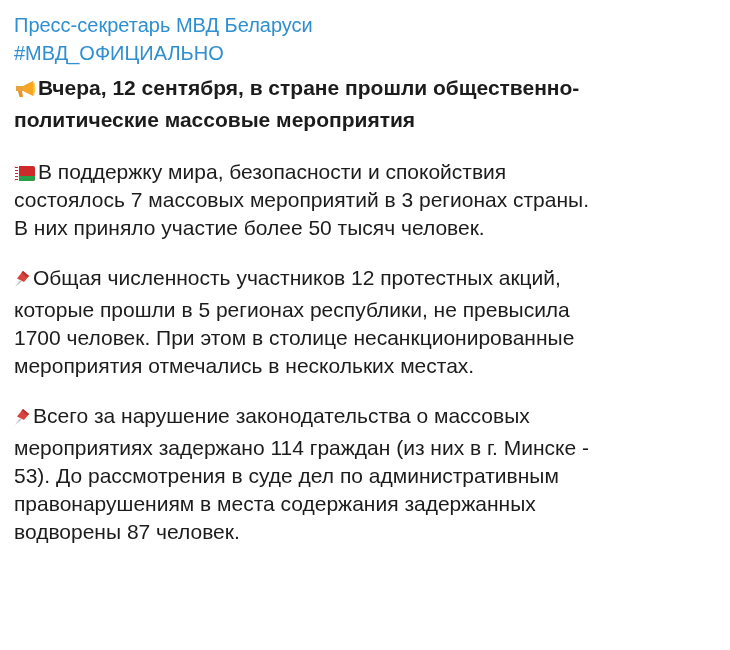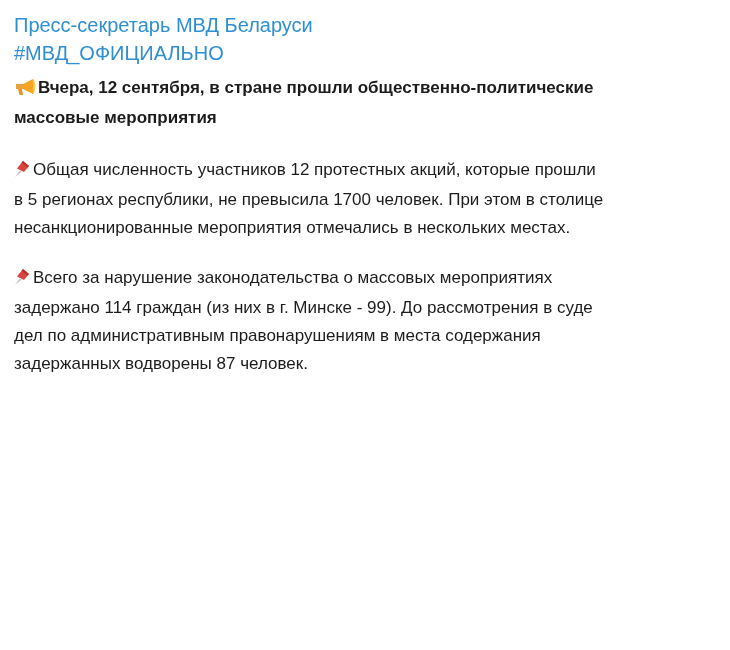--- a/index.html
+++ b/index.html
@@ -27,21 +27,21 @@
     margin: 0 0 2px 0;
   }
   .channel-tag {
     font-size: 20px;
     line-height: 26px;
     color: #2f8fd0;
     font-weight: 400;
     margin: 0 0 4px 0;
   }
   .para {
-    font-size: 17px;
+    font-size: 21px;
     line-height: 28px;
     margin: 8px 0 22px 0;
     color: #1c1c1c;
     word-wrap: break-word;
   }
   .para.headline {
     font-weight: bold;
     margin-bottom: 24px;
   }
   .emoji {
@@ -104,34 +104,41 @@
     <span class="emoji megaphone">
       <svg width="22" height="19" viewBox="0 0 22 19" xmlns="http://www.w3.org/2000/svg">
         <path d="M2 7 L9 7 L19 2 L19 17 L9 12 L2 12 Z" fill="#f5a623"></path>
         <path d="M19 2 L19 17 C21 15 21.5 11 21.5 9.5 C21.5 8 21 4 19 2 Z" fill="#f7c948"></path>
         <path d="M4 12 L8 12 L9 18 L5.5 18 Z" fill="#e6952a"></path>
         <path d="M2 7 L9 7 L9 12 L2 12 Z" fill="#e8a33d"></path>
       </svg>
     </span><span>Вчера, 12 сентября, в стране прошли общественно-политические массовые мероприятия</span>
   </p>
 
+  <p class="para">
+    <span class="flag-emoji">
+      <span class="white-band"></span>
+      <span class="orn"></span>
+      <span class="green-band"></span>
+    </span><span>В поддержку мира, безопасности и спокойствия состоялось 7  массовых мероприятий в 3 регионах страны. В них приняло участие более 50 тысяч человек.</span>
+  </p>
 
   <p class="para">
     <span class="emoji pin">
       <svg width="17" height="19" viewBox="0 0 17 19" xmlns="http://www.w3.org/2000/svg">
         <path d="M3 9.5 L9 2 L15 7 L10 13 Z" fill="#d9453d"></path>
         <path d="M9 2 L15 7 L13.5 8.5 L7.5 3.5 Z" fill="#b8322c"></path>
         <path d="M5.5 11.5 L1 18 L8 12.6 Z" fill="#c9c9c9"></path>
       </svg>
     </span><span>Общая численность участников 12 протестных акций, которые прошли в 5 регионах республики, не превысила 1700 человек. При этом в столице несанкционированные мероприятия отмечались в нескольких местах.</span>
   </p>
 
   <p class="para">
     <span class="emoji pin">
       <svg width="17" height="19" viewBox="0 0 17 19" xmlns="http://www.w3.org/2000/svg">
         <path d="M3 9.5 L9 2 L15 7 L10 13 Z" fill="#d9453d"></path>
         <path d="M9 2 L15 7 L13.5 8.5 L7.5 3.5 Z" fill="#b8322c"></path>
         <path d="M5.5 11.5 L1 18 L8 12.6 Z" fill="#c9c9c9"></path>
       </svg>
-    </span><span>Всего за нарушение законодательства о массовых мероприятиях задержано 114 граждан (из них в г. Минске - 99). До рассмотрения в суде дел по административным правонарушениям в места содержания задержанных водворены 87 человек.</span>
+    </span><span>Всего за нарушение законодательства о массовых мероприятиях задержано 114 граждан (из них в г. Минске - 53). До рассмотрения в суде дел по административным правонарушениям в места содержания задержанных водворены 87 человек.</span>
   </p>
 
 </div>
 
 </body></html>

